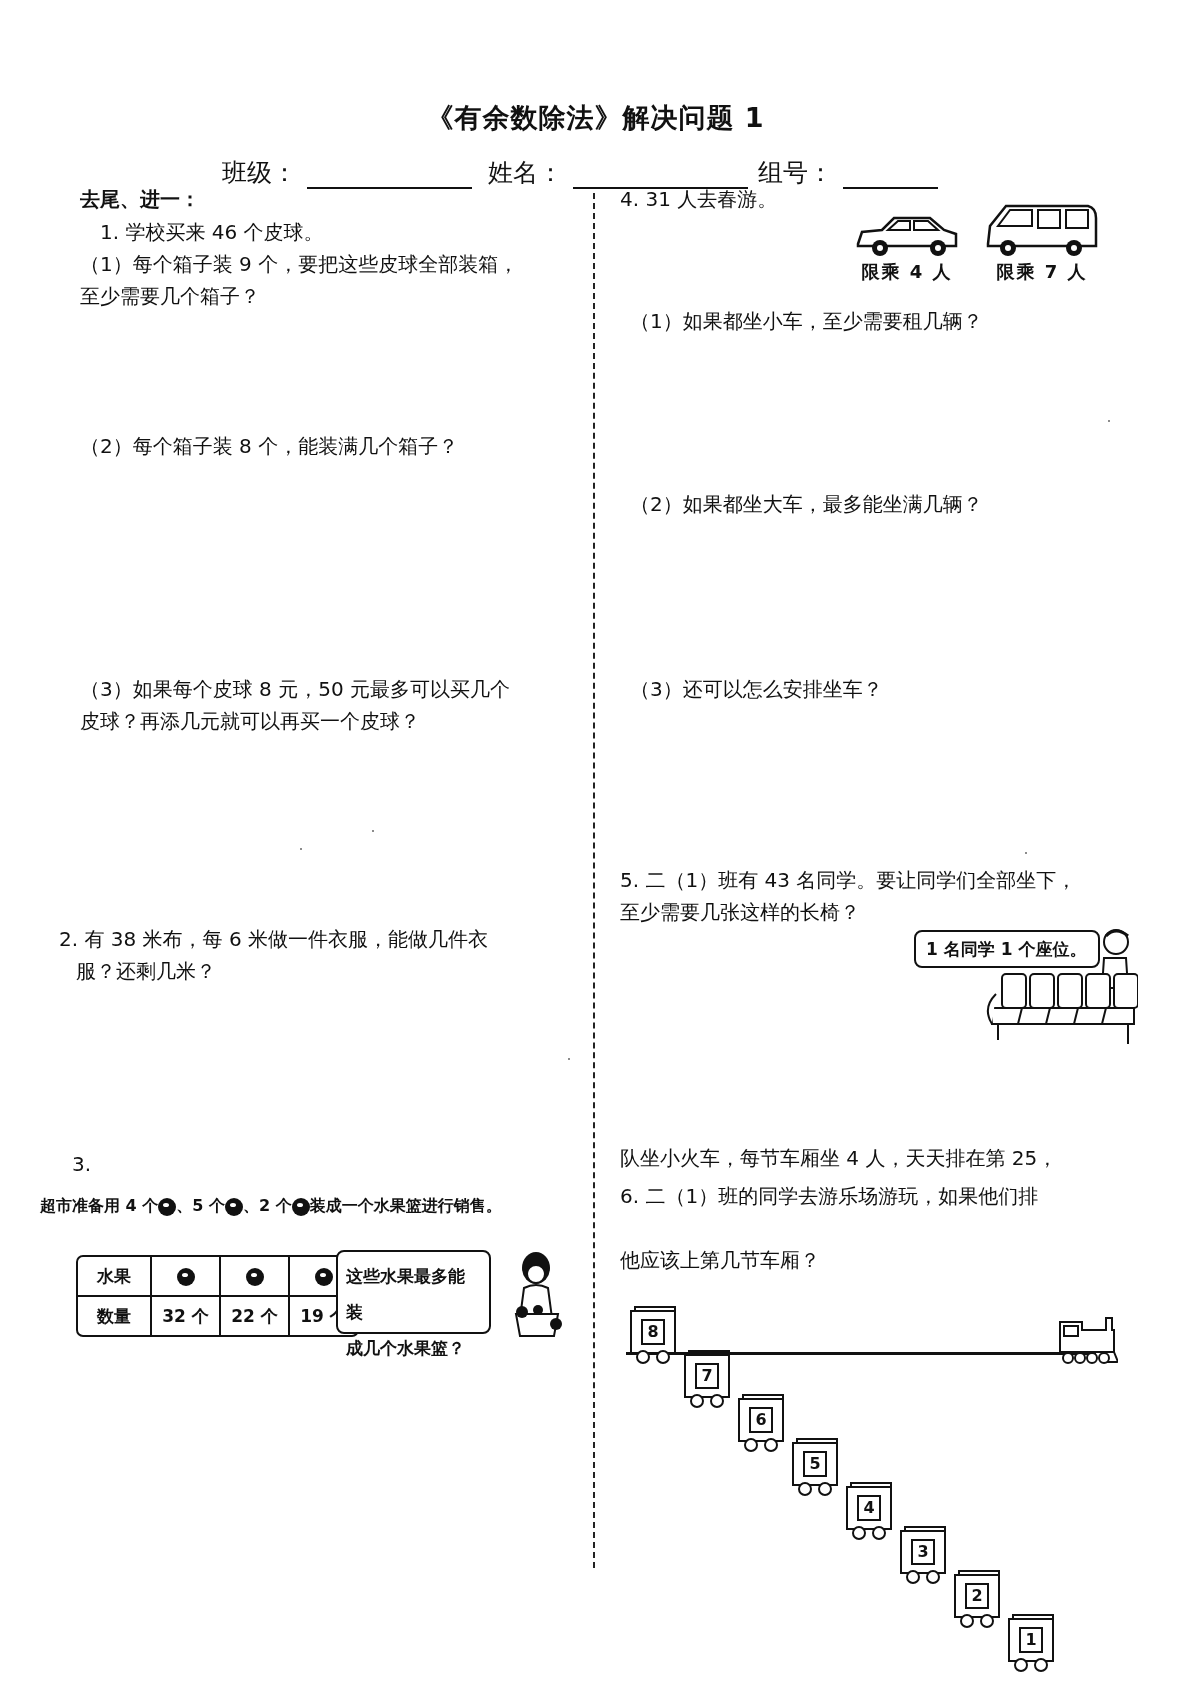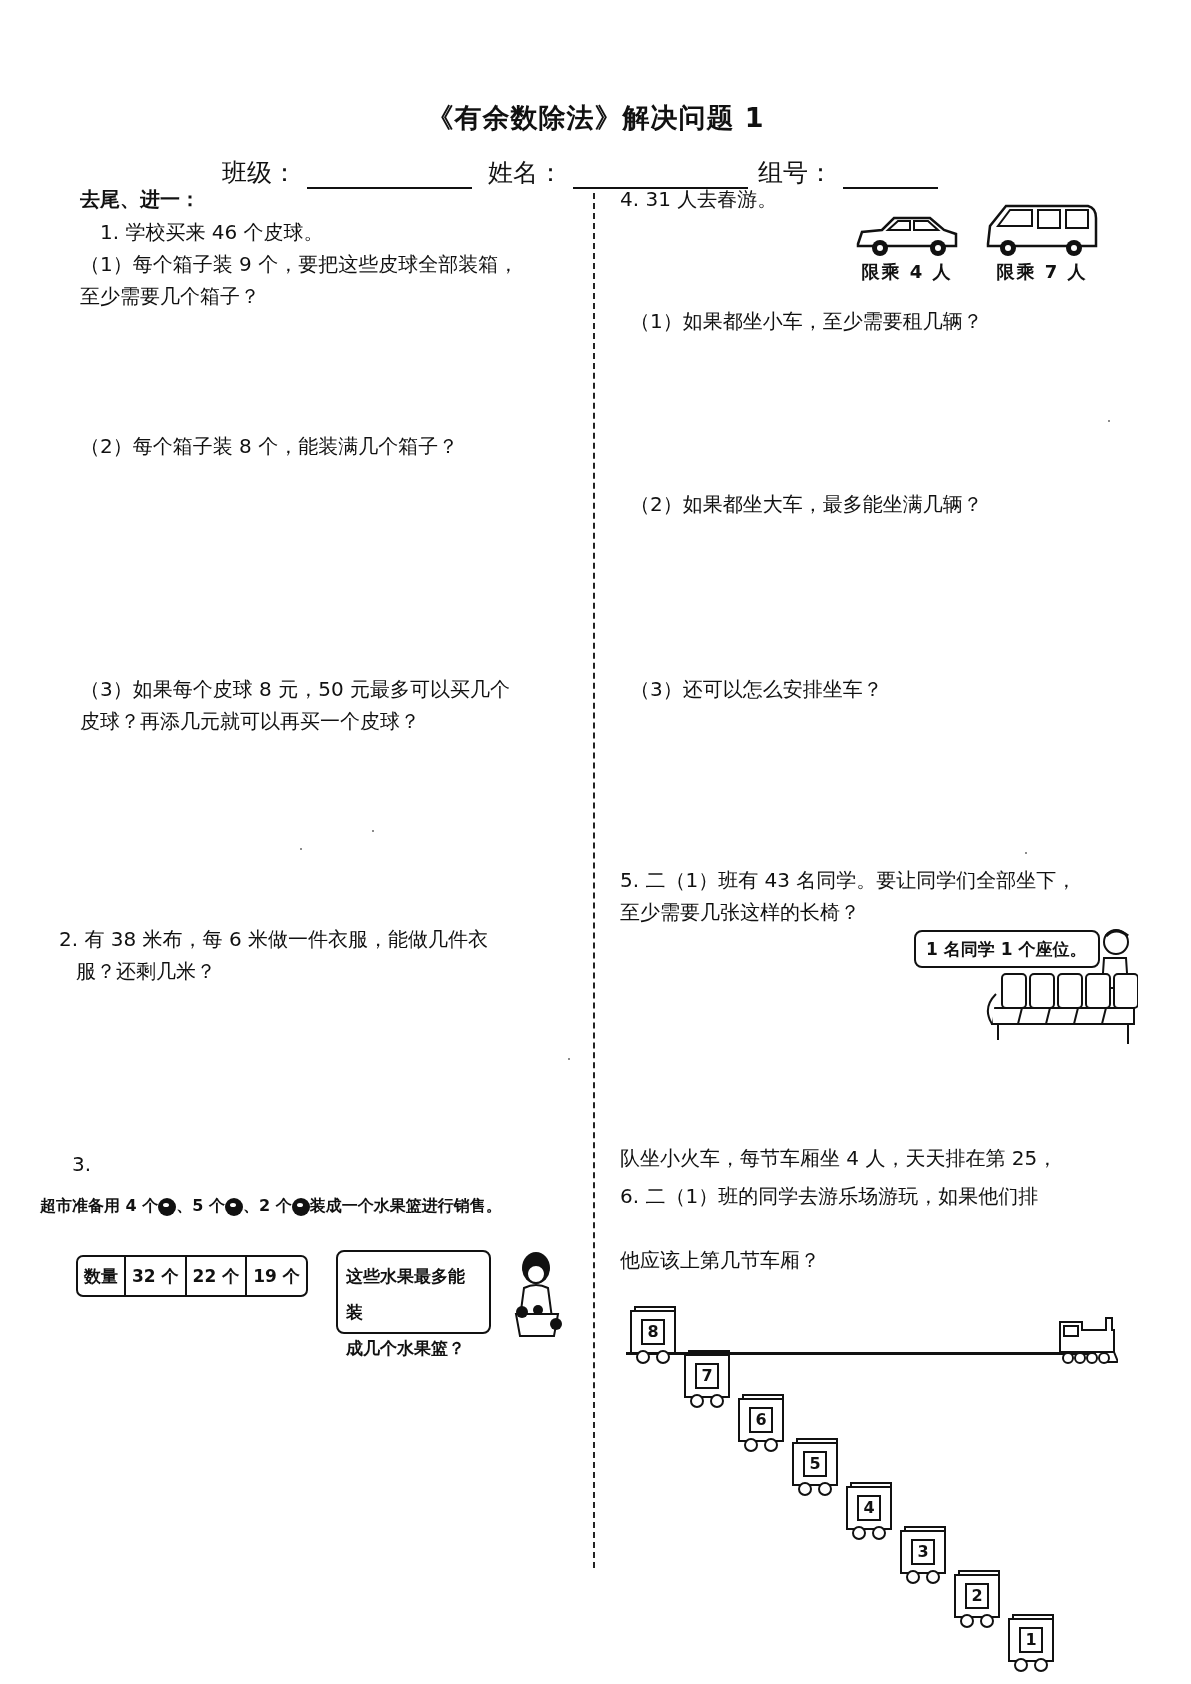--- a/index.html
+++ b/index.html
@@ -58,20 +58,26 @@
 <div class="abs txt" style="left:59px; top:923px;">2. 有 38 米布，每 6 米做一件衣服，能做几件衣</div>
 <div class="abs txt" style="left:76px; top:955px;">服？还剩几米？</div>
 
 <div class="abs txt" style="left:72px; top:1148px;">3.</div>
 <div class="abs" style="left:40px; top:1196px; font-size:16px; font-weight:bold; white-space:nowrap;">
   <span>超市准备用 4 个</span><span class="fruiticon"></span><span>、5 个</span><span class="fruiticon"></span><span>、2 个</span><span class="fruiticon"></span><span>装成一个水果篮进行销售。</span>
 </div>
 
 <table class="abs fruit" style="left:76px; top:1255px;">
   <tbody>
+      <tr>
+    <td style="width:60px;">水果</td>
+    <td style="width:55px;"><span class="fruiticon"></span></td>
+    <td style="width:55px;"><span class="fruiticon"></span></td>
+    <td style="width:55px;"><span class="fruiticon"></span></td>
+  </tr>
   <tr>
     <td>数量</td>
     <td>32 个</td>
     <td>22 个</td>
     <td>19 个</td>
   </tr>
 </tbody>
   </table>
 
 <div class="abs bubble" style="left:336px; top:1250px; width:155px; height:84px; padding:6px 8px; box-sizing:border-box; line-height:36px;">

